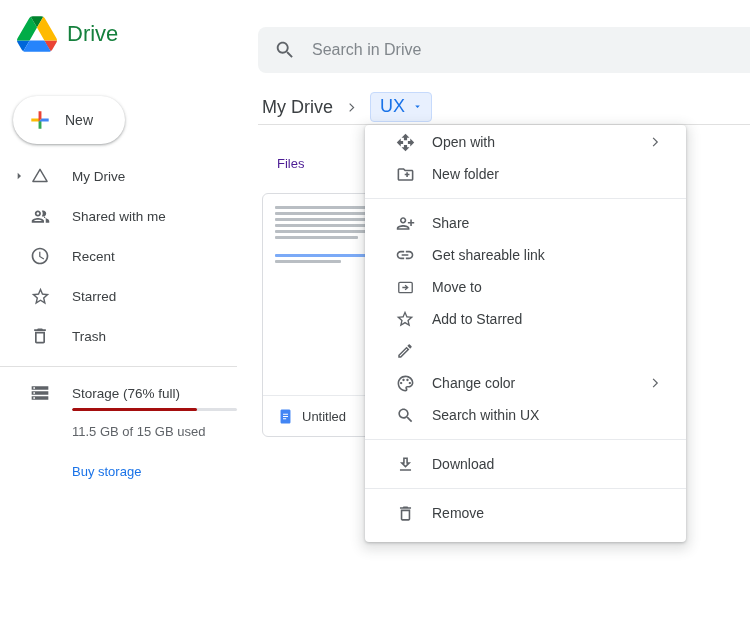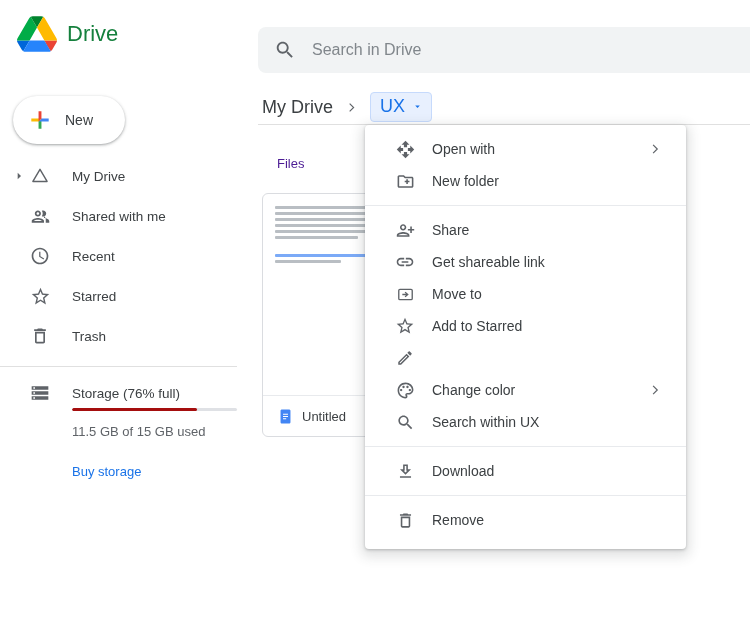--- a/index.html
+++ b/index.html
@@ -59,21 +59,21 @@
   .thumb{height:202px;padding:12px 12px 0 12px;box-sizing:border-box;border-bottom:1px solid #e8eaed;}
   .tl{height:2.5px;background:#b9bec3;border-radius:1px;margin-bottom:3.5px;}
   .tl.blue{background:#7baaf7;}
   .tl.gap{background:transparent;}
   .caption{height:40px;display:flex;align-items:center;padding:0 14px;gap:8px;}
   .cap-title{font-size:13px;font-weight:500;color:#3c4043;white-space:nowrap;}
   
   .menu{
     position:absolute;left:365px;top:125px;width:321px;background:#fff;border-radius:4px;
     box-shadow:0 1px 3px rgba(60,64,67,.30),0 4px 12px 4px rgba(60,64,67,.15);
-    padding:8px 0 13px 0;z-index:20;
+    padding:1px 0 13px 0;z-index:20;
   }
   .mi{height:32px;display:flex;align-items:center;padding:0 20px 0 30px;cursor:pointer;}
   .mic{width:20px;height:20px;display:flex;align-items:center;justify-content:center;flex:none;}
   .mil{margin-left:17px;font-size:14px;color:#3c4043;flex:1;white-space:nowrap;}
   .mie{width:22px;height:22px;display:flex;align-items:center;justify-content:center;flex:none;}
   .mdiv{height:1px;background:#e8eaed;margin:8px 0;}
 </style>
 </head>
 <body>
 

